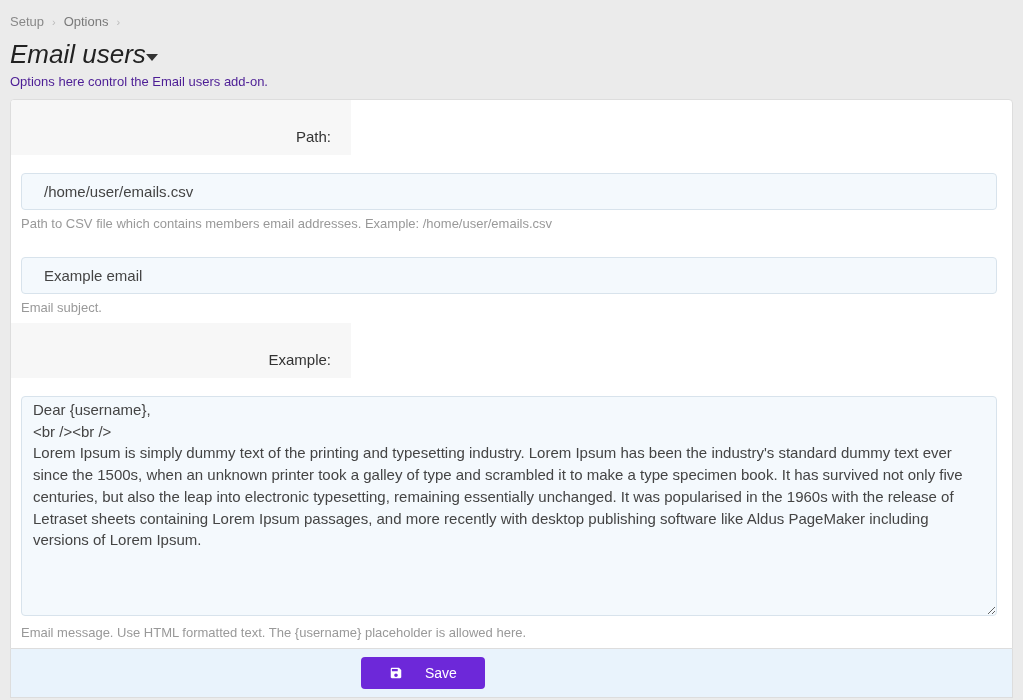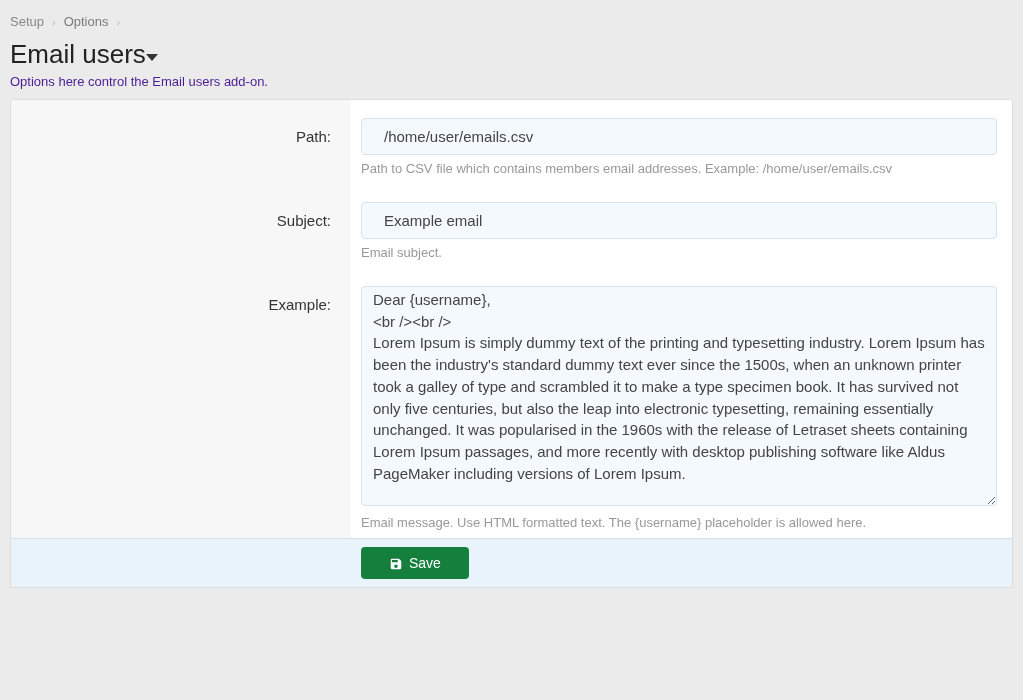--- a/index.html
+++ b/index.html
@@ -35,20 +35,21 @@
       color: #7a7a7a;
     }
     .breadcrumb-sep {
       color: #bbb;
       font-size: 11px;
     }
     .page-title-row {
       display: flex;
       align-items: center;
       margin-bottom: 4px;
+      font-style: italic;
     }
     .page-title {
       font-size: 26px;
       font-weight: 400;
       color: #222;
     }
     .page-title-dropdown {
       display: inline-flex;
       align-items: center;
     }
@@ -58,20 +59,21 @@
     }
     .form-panel {
       background: #fff;
       margin: 0 10px;
       border: 1px solid #ddd;
       border-radius: 4px 4px 0 0;
       overflow: hidden;
     }
     .form-row {
       display: flex;
+      flex-direction: column;
     }
     .form-label-col {
       width: 340px;
       min-width: 340px;
       background: #f7f7f7;
       padding: 20px 20px 10px 10px;
       text-align: right;
       font-size: 15px;
       color: #333;
     }
@@ -119,23 +121,23 @@
       border-top: none;
       padding: 8px 10px;
       display: flex;
     }
     .footer-spacer {
       width: 340px;
       min-width: 340px;
     }
     .save-button {
       display: inline-flex;
-      align-items: flex-end;
-      gap: 6px;
-      background: #15803d;
+      align-items: center;
+      gap: 22px;
+      background: #6d28d9;
       color: #fff;
       border: none;
       border-radius: 4px;
       padding: 8px 28px;
       font-size: 14px;
       cursor: pointer;
       font-family: inherit;
     }
     .save-icon-svg {
       width: 14px;
@@ -175,21 +177,20 @@
 
   <div class="form-row">
     <div class="form-label-col top-pad">Path:</div>
     <div class="form-field-col">
       <input type="text" class="text-input" value="/home/user/emails.csv" style="">
       <div class="help-text">Path to CSV file which contains members email addresses. Example: /home/user/emails.csv</div>
     </div>
   </div>
 
   <div class="form-row">
-    <div class="form-label-col top-pad">Subject:</div>
     <div class="form-field-col">
       <input type="text" class="text-input" value="Example email" style="">
       <div class="help-text">Email subject.</div>
     </div>
   </div>
 
   <div class="form-row">
     <div class="form-label-col top-pad">Example:</div>
     <div class="form-field-col">
       <textarea class="textarea-input" style="">Dear {username},

